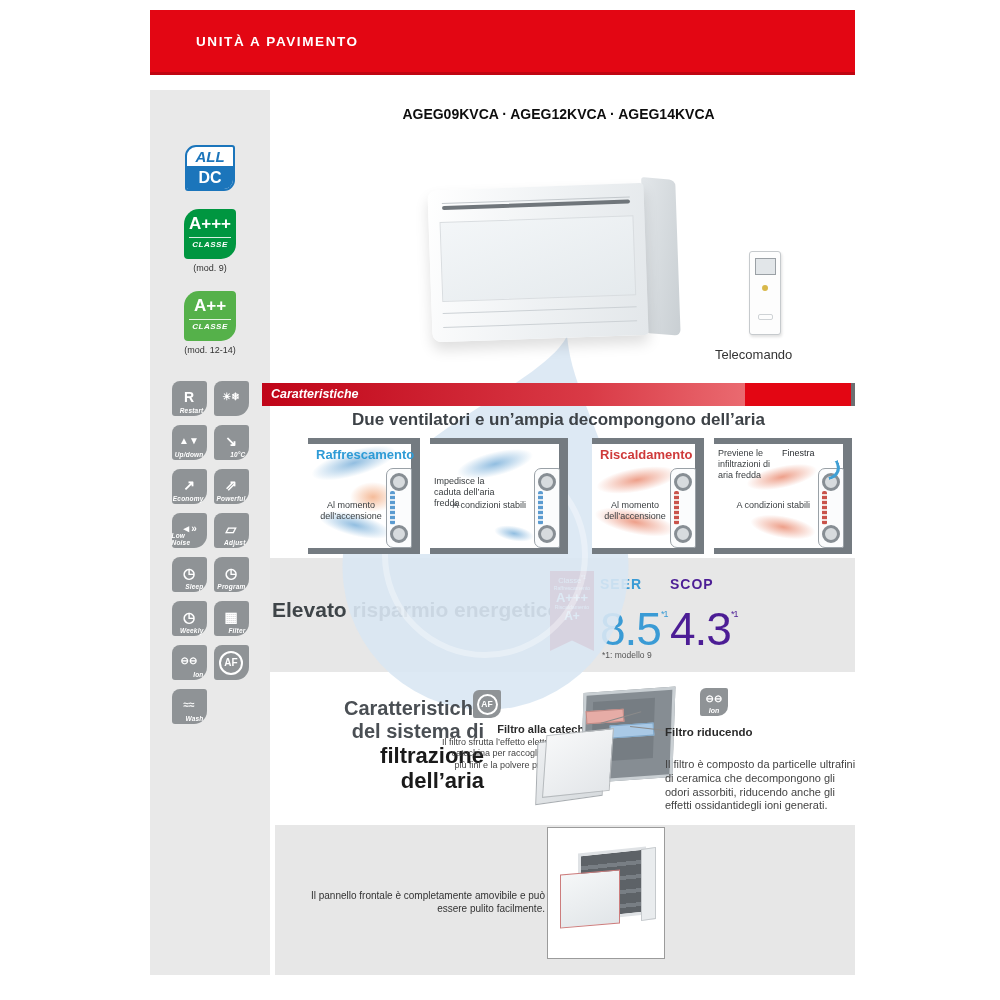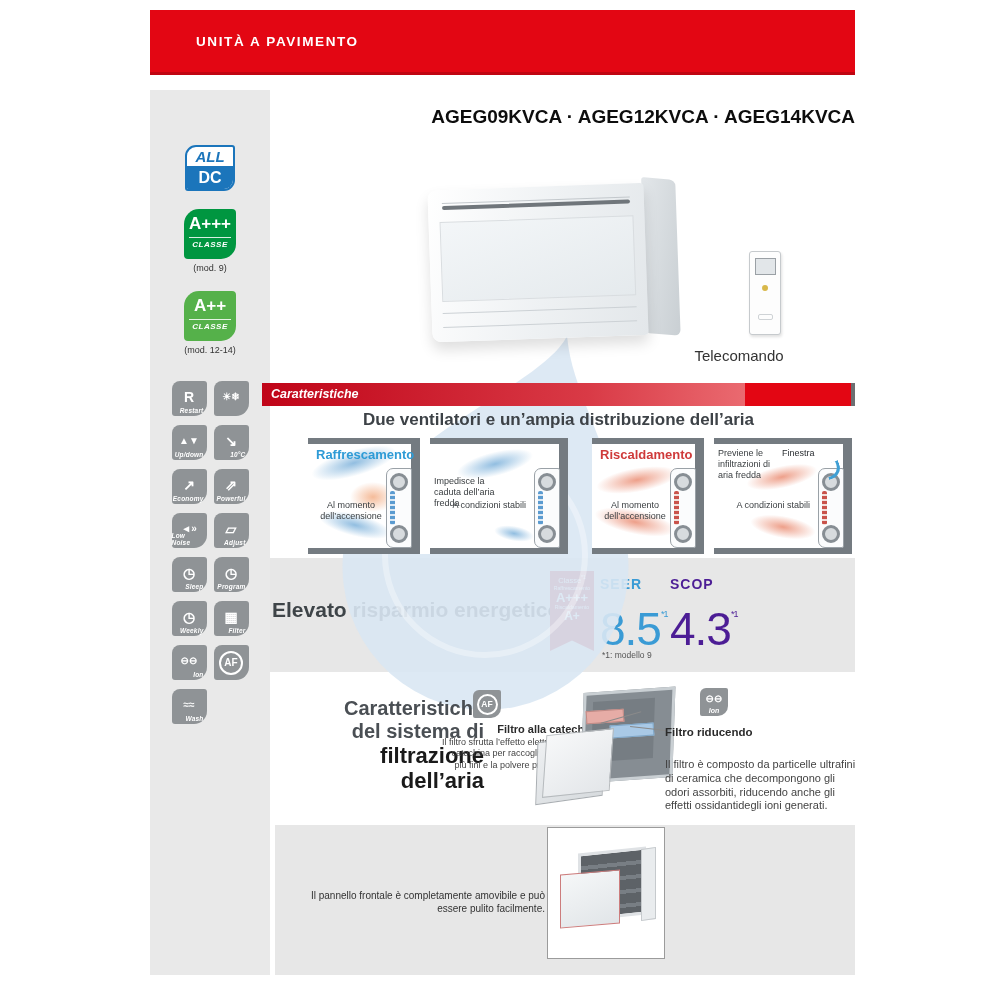--- a/index.html
+++ b/index.html
@@ -5,21 +5,21 @@
   html,body{margin:0;padding:0;background:#fff;}
   body{font-family:"Liberation Sans", sans-serif; color:#333;}
   #canvas{position:relative;width:1000px;height:1000px;background:#fff;overflow:hidden;}
   .abs{position:absolute;}
 
   
   #banner{left:150px;top:10px;width:705px;height:62px;background:linear-gradient(180deg,#e6ололм,#e30613);background:#e30613;border-bottom:3px solid #c00511;display:flex;align-items:center;z-index:2;}
   #banner .t{color:#fff;font-weight:bold;font-size:13.5px;letter-spacing:1.6px;padding-left:46px;}
 
   
-  #modeltitle{left:262px;top:106px;width:593px;text-align:right;font-size:19px;font-weight:bold;color:#0d0d0d;z-index:2;}
+  #modeltitle{left:262px;top:106px;width:593px;text-align:center;font-size:14px;font-weight:bold;color:#0d0d0d;z-index:2;}
 
   
   #sidebar{left:150px;top:90px;width:120px;height:885px;background:#e9e9e9;z-index:2;}
   .alldc{width:46px;margin:55px auto 0;border:2px solid #1b75bb;border-radius:11px 3px 11px 3px;background:#fff;overflow:hidden;}
   .alldc .all{color:#1b75bb;font-weight:bold;font-style:italic;font-size:15px;text-align:center;line-height:19px;border-bottom:2px solid #1b75bb;}
   .alldc .dc{background:#1b75bb;color:#fff;font-weight:bold;font-size:16px;text-align:center;height:21px;line-height:20px;}
   .classbadge{width:52px;height:50px;margin:18px auto 0;border-radius:15px 4px 15px 4px;color:#fff;text-align:center;}
   .classbadge .grade{font-size:17px;font-weight:bold;line-height:26px;padding-top:2px;}
   .classbadge .classe{font-style:italic;font-weight:bold;font-size:8px;letter-spacing:.5px;border-top:1px solid rgba(255,255,255,.85);width:80%;margin:0 auto;padding-top:2px;}
   .badgecaption{font-size:9px;color:#333;text-align:center;margin-top:4px;}
@@ -38,21 +38,21 @@
   #product .vent{position:absolute;left:14px;right:14px;top:16px;height:4px;background:#70767b;border-radius:2px;}
   #product .vent2{position:absolute;left:14px;right:14px;top:13px;height:1px;background:#c3c8cc;}
   #product .window{position:absolute;left:11px;right:11px;top:32px;bottom:40px;background:linear-gradient(160deg,#f3f6f8,#e5eaed);border:1px solid #d9dde0;}
   #product .l1{position:absolute;left:11px;right:11px;bottom:28px;height:1px;background:#ccd1d5;}
   #product .l2{position:absolute;left:11px;right:11px;bottom:14px;height:1px;background:#ccd1d5;}
   #product .side{position:absolute;left:214px;top:4px;width:34px;height:156px;background:linear-gradient(100deg,#e3e7ea,#c9cfd3);transform:skewY(7deg);border-radius:3px 6px 6px 3px;}
   #remote{left:749px;top:251px;width:30px;height:82px;background:#fdfdfd;border:1px solid #c6cacd;border-radius:3px;box-shadow:1px 2px 3px rgba(0,0,0,.12);z-index:2;}
   #remote .screen{position:absolute;left:5px;top:6px;width:19px;height:15px;background:#e2e6e9;border:1px solid #9aa0a5;}
   #remote .btn{position:absolute;left:12px;top:33px;width:6px;height:6px;border-radius:50%;background:#d8b84a;}
   #remote .btn2{position:absolute;left:8px;top:62px;width:13px;height:4px;border:1px solid #cfd3d6;border-radius:2px;}
-  #remotelabel{left:689px;top:347px;width:100px;text-align:center;font-size:15px;color:#333;z-index:2;}
+  #remotelabel{left:715px;top:347px;width:100px;text-align:left;font-size:13px;color:#333;z-index:2;}
 
   
   #featband{left:262px;top:383px;width:593px;height:23px;background:linear-gradient(90deg,#c00418 0%,#d93a46 55%,#ea6a70 81.5%,#e30613 81.5%,#e30613 99.4%,#6d6f71 99.4%);z-index:2;}
   #featband .t{color:#fff;font-style:italic;font-weight:bold;font-size:12.5px;padding:4px 0 0 9px;}
 
   
   #airheading{left:262px;top:410px;width:593px;text-align:center;font-size:17px;font-weight:bold;color:#3d4247;z-index:2;}
   .diagroup{position:absolute;top:438px;width:260px;height:116px;background:#fff;z-index:2;}
   #coolgroup{left:308px;}
   #heatgroup{left:592px;}
@@ -242,21 +242,21 @@
     <div class="screen"></div>
       <div class="btn"></div>
       <div class="btn2"></div>
   </div>
   <div id="remotelabel" class="abs">Telecomando</div>
 
   <div id="featband" class="abs">
     <div class="t">Caratteristiche</div>
   </div>
 
-  <div id="airheading" class="abs">Due ventilatori e un’ampia distribuzione dell’aria</div>
+  <div id="airheading" class="abs">Due ventilatori e un’ampia decompongono dell’aria</div>
 
   <div id="coolgroup" class="diagroup">
     <div class="bar-top"></div>
       <div class="bar-bottom"></div>
     <div class="wall mid"></div>
       <div class="gapline"></div>
       <div class="wall right"></div>
     <div class="blob cool" style="left:2px;top:12px;width:88px;height:26px;transform:rotate(-16deg);"></div>
     <div class="blob cool" style="left:10px;top:76px;width:74px;height:22px;transform:rotate(14deg);"></div>
     <div class="blob warm" style="left:42px;top:44px;width:46px;height:30px;"></div>

